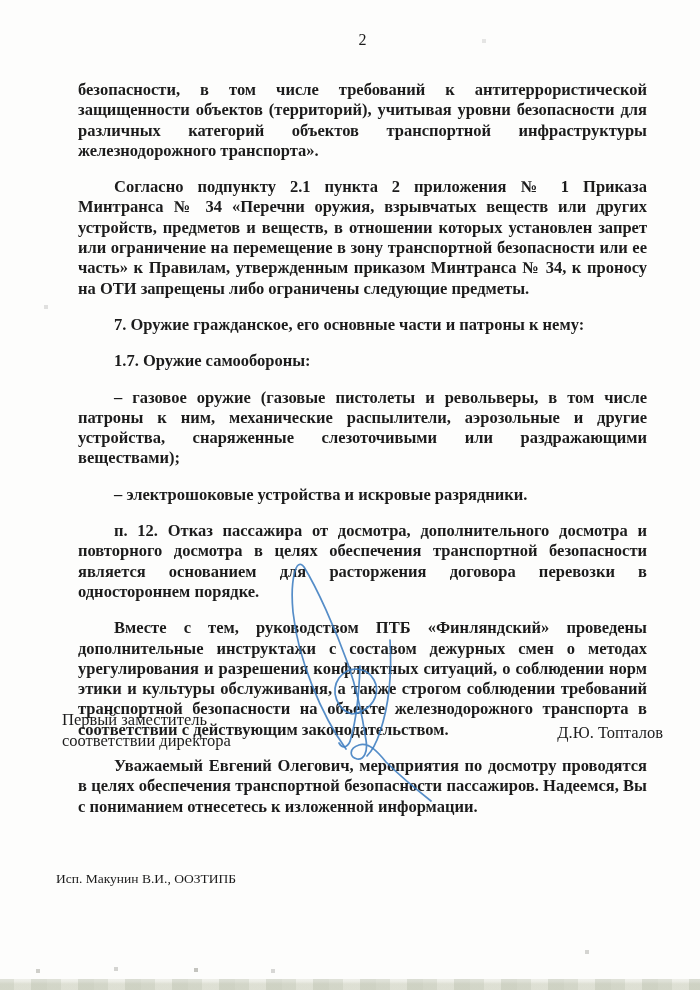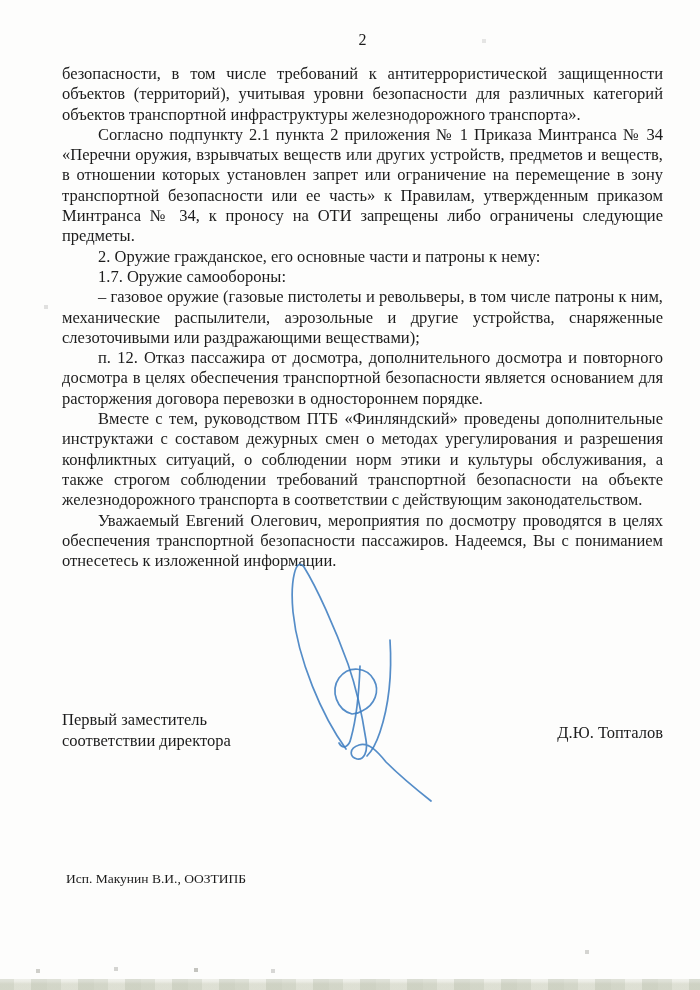--- a/index.html
+++ b/index.html
@@ -28,22 +28,23 @@
   .content {
     position: absolute;
     top: 64px;
     left: 62px;
     width: 601px;
     font-size: 16.5px;
     line-height: 20.3px;
     text-align: justify;
   }
   .content p {
-    margin: 0;
+    margin: 16px;
     padding: 0;
+    font-weight: bold;
   }
   .content p.indent {
     text-indent: 36px;
   }
   .closing {
     position: absolute;
     top: 676px;
     left: 62px;
     width: 601px;
     display: flex;
@@ -53,21 +54,21 @@
     line-height: 21px;
     margin-top: 33px;
   }
   .closing .signer {
     margin-top: 13px;
     white-space: nowrap;
   }
   .footer {
     position: absolute;
     top: 870px;
-    left: 66px;
+    left: 56px;
     font-size: 13.5px;
     line-height: 18.5px;
   }
   .signature-svg {
     position: absolute;
     top: 0;
     left: 0;
     width: 700px;
     height: 990px;
     pointer-events: none;
@@ -110,23 +111,24 @@
 </head>
 <body>
 
 <div class="page">
 
   <div class="pagenum">2</div>
 
   <div class="content">
     <p>безопасности, в том числе требований к антитеррористической защищенности объектов (территорий), учитывая уровни безопасности для различных категорий объектов транспортной инфраструктуры железнодорожного транспорта».</p>
     <p class="indent">Согласно подпункту 2.1 пункта 2 приложения № 1 Приказа Минтранса № 34 «Перечни оружия, взрывчатых веществ или других устройств, предметов и веществ, в отношении которых установлен запрет или ограничение на перемещение в зону транспортной безопасности или ее часть» к Правилам, утвержденным приказом Минтранса № 34, к проносу на ОТИ запрещены либо ограничены следующие предметы.</p>
-    <p class="indent">2. Оружие гражданское, его основные части и патроны к нему:</p>
+    <p class="indent">7. Оружие гражданское, его основные части и патроны к нему:</p>
     <p class="indent">1.7. Оружие самообороны:</p>
     <p class="indent">– газовое оружие (газовые пистолеты и револьверы, в том числе патроны к ним, механические распылители, аэрозольные и другие устройства, снаряженные слезоточивыми или раздражающими веществами);</p>
+    <p class="indent">– электрошоковые устройства и искровые разрядники.</p>
     <p class="indent">п. 12. Отказ пассажира от досмотра, дополнительного досмотра и повторного досмотра в целях обеспечения транспортной безопасности является основанием для расторжения договора перевозки в одностороннем порядке.</p>
     <p class="indent">Вместе с тем, руководством ПТБ «Финляндский» проведены дополнительные инструктажи с составом дежурных смен о методах урегулирования и разрешения конфликтных ситуаций, о соблюдении норм этики и культуры обслуживания, а также строгом соблюдении требований транспортной безопасности на объекте железнодорожного транспорта в соответствии с действующим законодательством.</p>
     <p class="indent">Уважаемый Евгений Олегович, мероприятия по досмотру проводятся в целях обеспечения транспортной безопасности пассажиров. Надеемся, Вы с пониманием отнесетесь к изложенной информации.</p>
   </div>
 
   <div class="closing">
     <div class="title">
       <div>Первый заместитель</div>
       <div>соответствии директора</div>
     </div>

